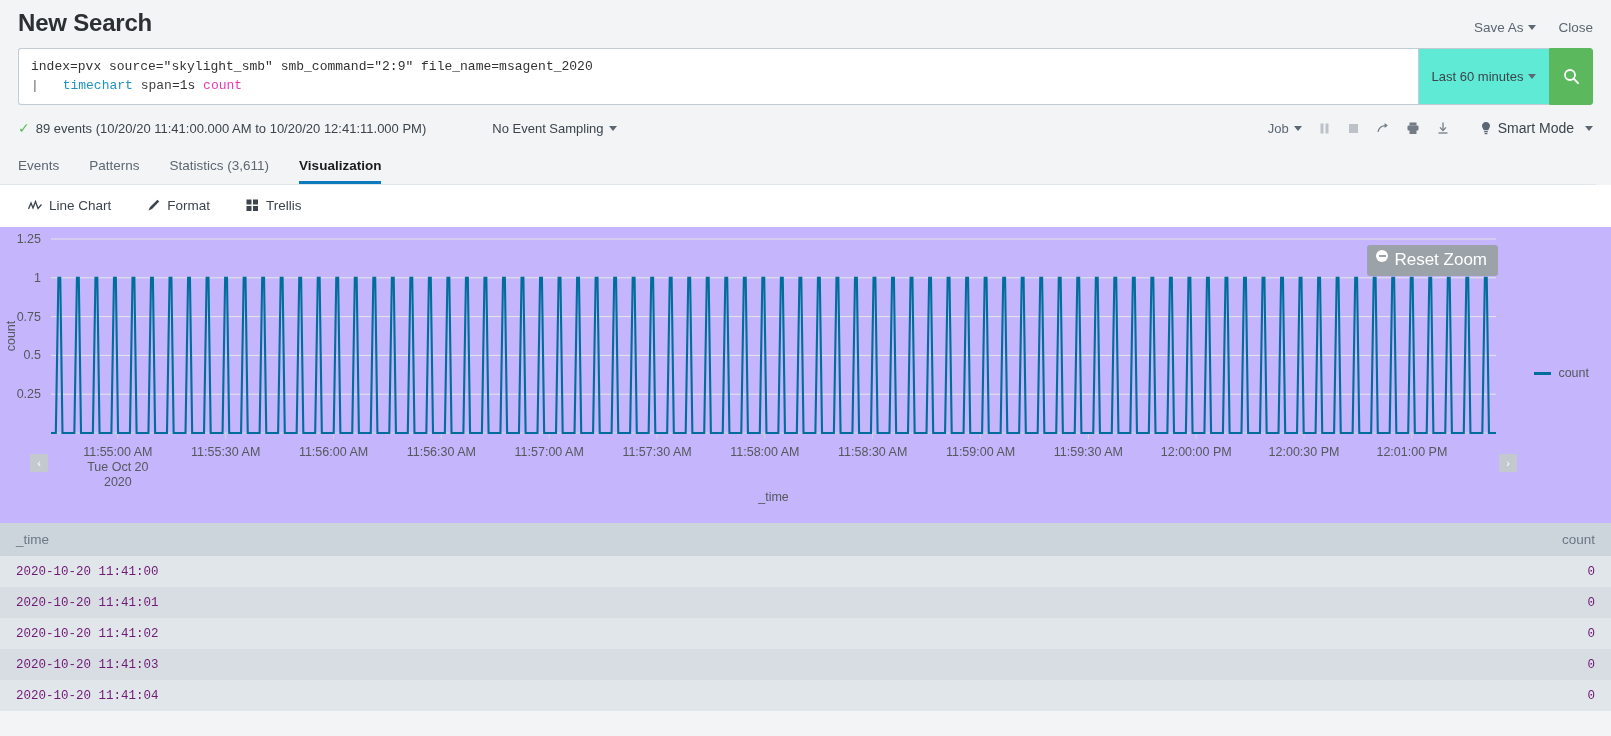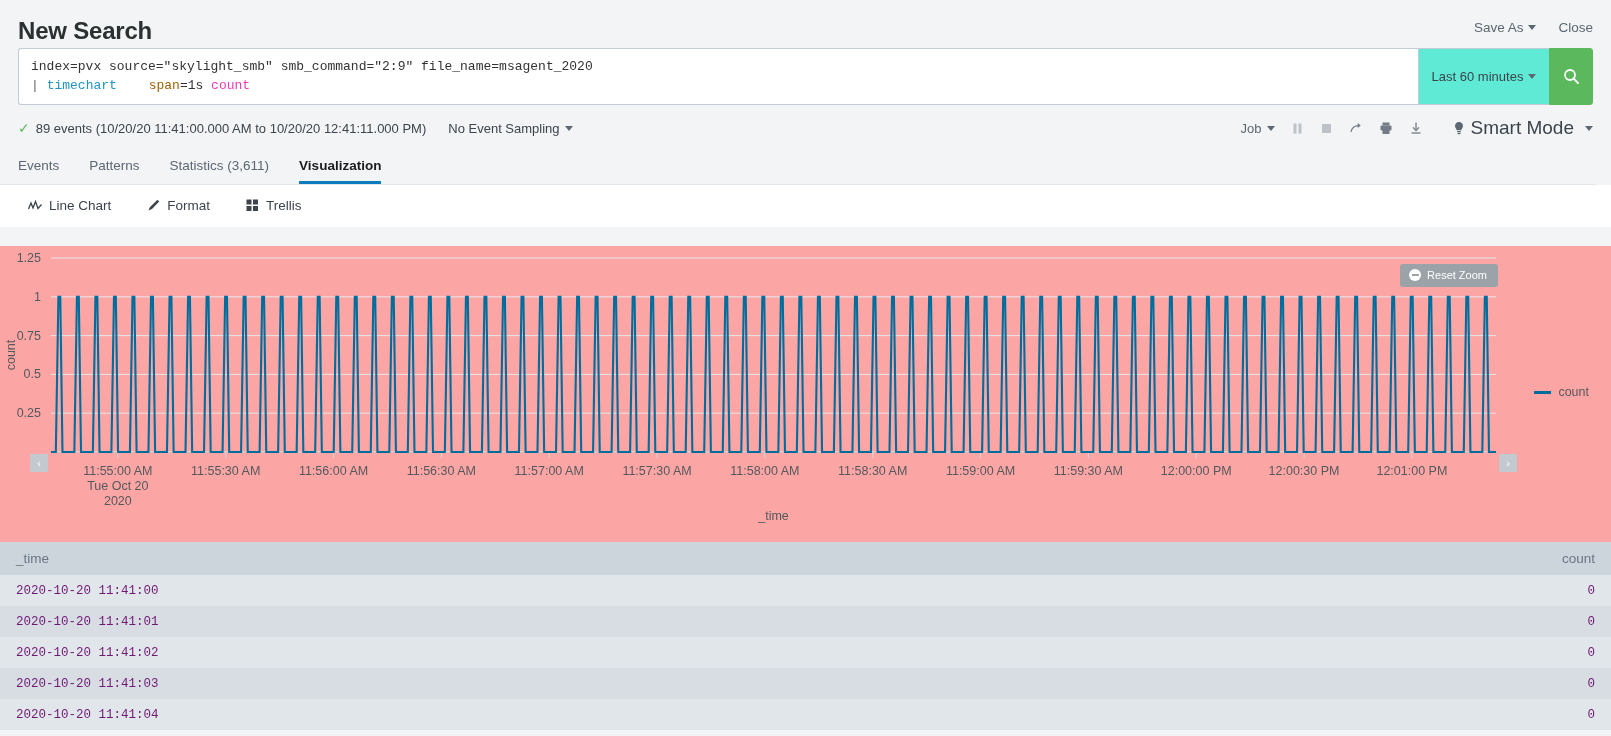--- a/index.html
+++ b/index.html
@@ -10,21 +10,21 @@
     background: #f2f4f5;
     font-family: "Liberation Sans", sans-serif;
     color: #3c444d;
     overflow: hidden;
   }
 
   
   .app-header {
     position: relative;
     height: 46px;
-    padding: 16px 18px 0 18px;
+    padding: 8px 18px 0 18px;
     background: #f2f4f5;
   }
   .page-title {
     font-size: 24px;
     font-weight: 700;
     color: #2b3033;
     letter-spacing: -0.2px;
     line-height: 30px;
     margin: 0;
   }
@@ -65,22 +65,22 @@
     padding: 8px 12px;
     overflow: hidden;
   }
   .spl {
     font-family: "Liberation Mono", "DejaVu Sans Mono", monospace;
     font-size: 13px;
     line-height: 19px;
     white-space: pre;
     color: #333333;
   }
-  .tok-cmd   { color: #1e93c6; }
-  .tok-arg   { color: #a16207; margin-left: 24px; }
+  .tok-cmd   { color: #1e93c6; margin-left: 16px; }
+  .tok-arg   { color: #404040; }
   .tok-fn    { color: #ed3ab4; }
   .tok-pipe  { color: #666; }
 
   .time-picker {
     flex: 0 0 auto;
     width: 131px;
     background: #5eead4;
     border: 1px solid #c3cbd4;
     border-right: none;
     display: flex;
@@ -109,35 +109,35 @@
     margin: 10px 18px 0 18px;
     height: 26px;
     display: flex;
     align-items: center;
     font-size: 13px;
     color: #3c444d;
   }
   .status-left { display: flex; align-items: center; gap: 22px; }
   .events-ok { display: flex; align-items: center; gap: 6px; white-space: nowrap; }
   .check { color: #5cb85c; font-size: 14px; line-height: 1; }
-  .sampling { color: #3c444d; cursor: pointer; white-space: nowrap; }
+  .sampling { color: #3c444d; cursor: pointer; white-space: nowrap; margin-left: 44px; }
   .status-right {
     position: absolute;
     right: 0; top: 0;
     height: 26px;
     display: flex;
     align-items: center;
     gap: 16px;
     color: #5c6773;
   }
   .job-btn { font-size: 13px; cursor: pointer; }
   .jobicon { display: inline-flex; align-items: center; cursor: pointer; opacity: .85; }
   .smart-mode {
     display: flex; align-items: center; gap: 6px;
-    font-size: 19px; color: #3c444d; cursor: pointer;
+    font-size: 14px; color: #3c444d; cursor: pointer;
     margin-left: 14px; white-space: nowrap;
   }
 
   
   .tabs {
     margin: 14px 15px 0 0;
     border-bottom: 1px solid #e1e6eb;
     padding: 0 18px;
     display: flex;
     align-items: flex-end;
@@ -170,35 +170,34 @@
   }
   .viz-btn {
     display: flex; align-items: center; gap: 7px;
     font-size: 13.5px; color: #3c444d; cursor: pointer;
     white-space: nowrap;
   }
 
   
   .chart-area {
     position: relative;
-    background: #fca5a5;
+    background: #c4b5fd;
     height: 296px;
-    margin-top: 19px;
   }
   .chart-canvas {
     position: absolute;
     left: 0; top: 0;
     width: 1611px; height: 296px;
   }
   .reset-zoom {
     position: absolute;
     right: 113px; top: 18px;
     background: #9ba2a8;
     color: #ffffff;
-    font-size: 11px;
+    font-size: 17px;
     padding: 5px 11px 6px 9px;
     border-radius: 3px;
     display: flex; align-items: flex-start; gap: 6px;
     cursor: pointer;
     white-space: nowrap;
   }
   .minus-circle {
     display: inline-block;
     width: 12px; height: 12px;
     border-radius: 50%;

